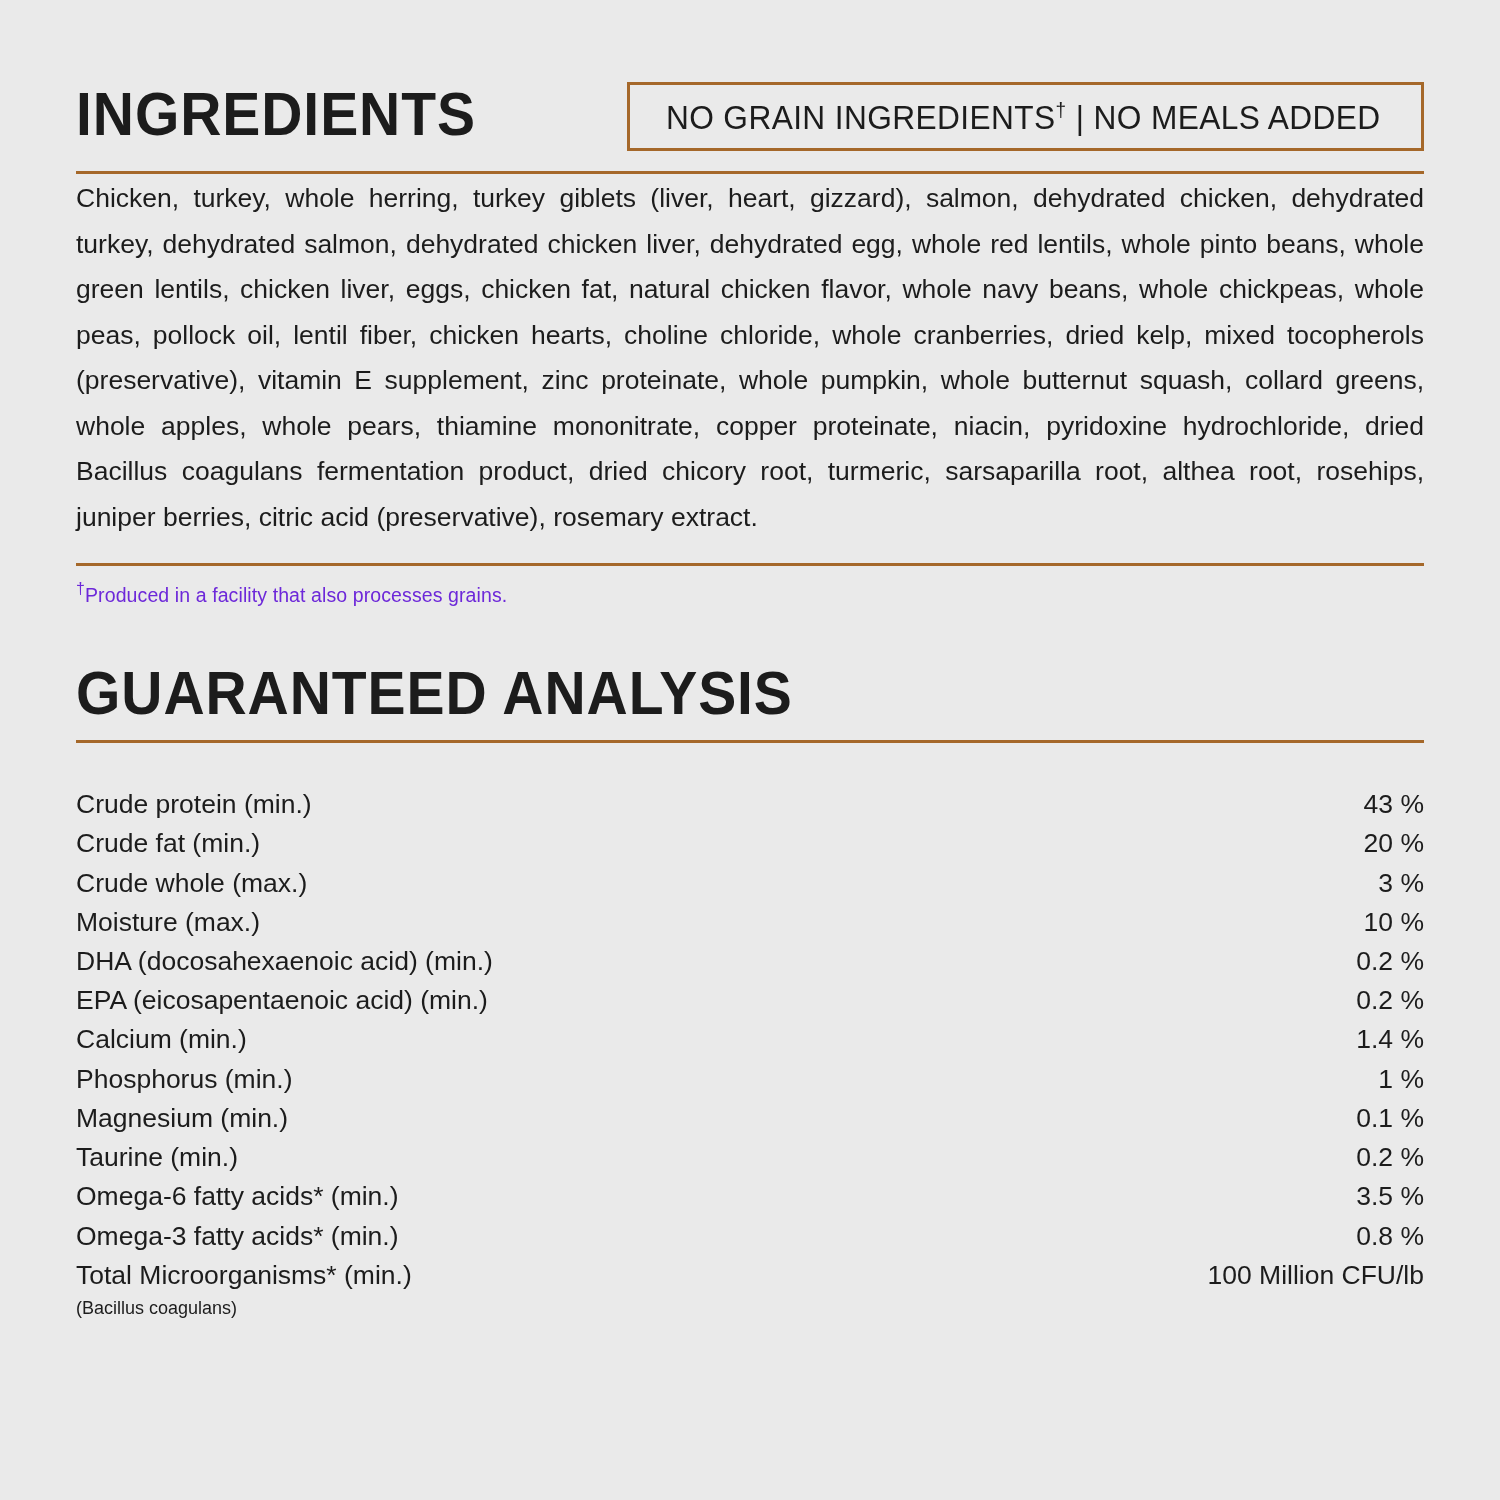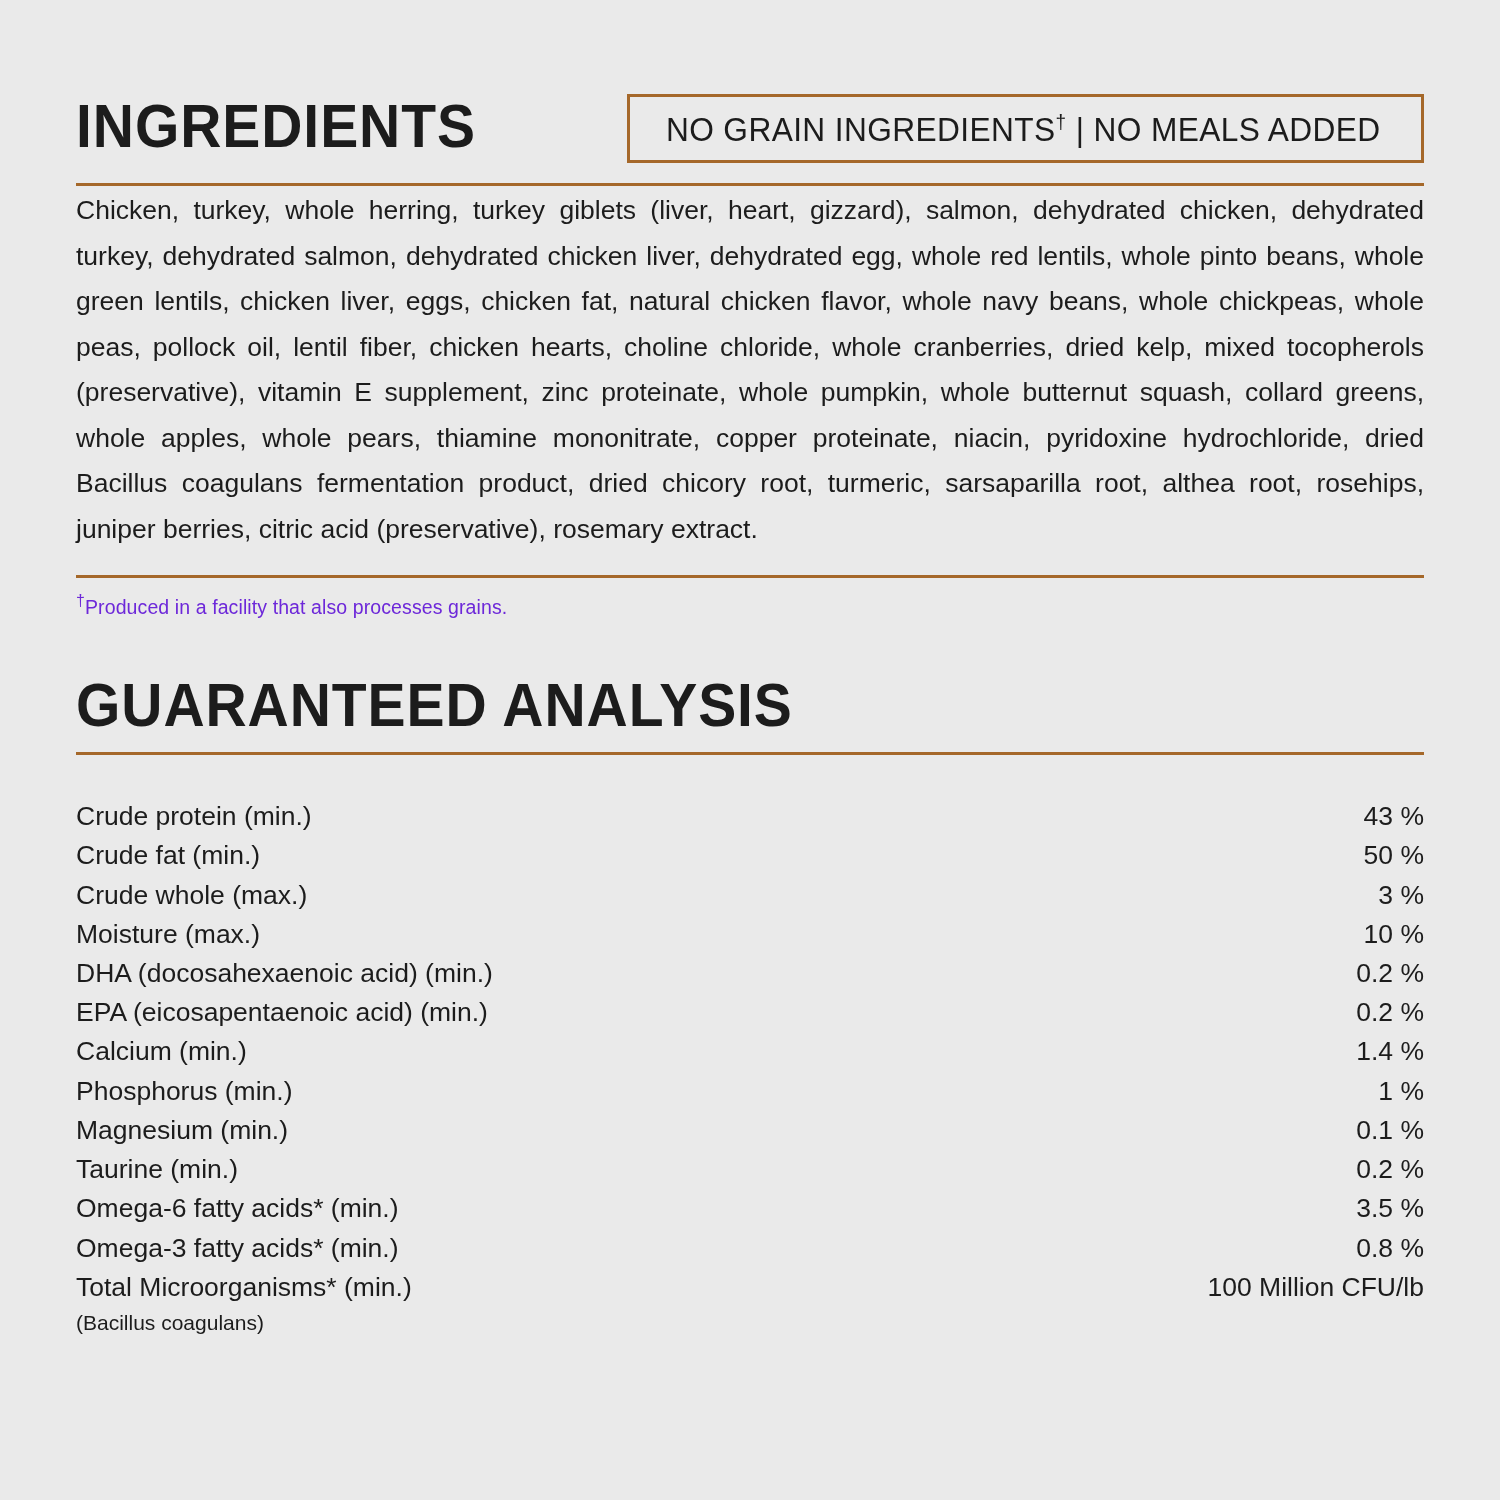--- a/index.html
+++ b/index.html
@@ -21,21 +21,20 @@
     box-sizing: border-box;
     padding: 0 76px;
   }
 
   
   .ing-head {
     display: flex;
     align-items: flex-end;
     justify-content: space-between;
     padding-top: 82px;
-    margin-top: 12px;
   }
   .ing-title {
     font-family: "Liberation Sans Narrow", "Liberation Sans", sans-serif;
     font-size: 62px;
     font-weight: 700;
     letter-spacing: 1px;
     line-height: 1;
     transform: scaleX(0.92);
     transform-origin: left bottom;
     margin: 0;
@@ -112,21 +111,21 @@
     display: flex;
     justify-content: space-between;
     align-items: baseline;
     font-size: 26.5px;
     line-height: 1.48;
     white-space: nowrap;
   }
   .ga-label { text-align: left; }
   .ga-value { text-align: right; }
   .ga-sub {
-    font-size: 21px;
+    font-size: 18px;
     line-height: 1.48;
   }
 </style>
 </head>
 <body>
 
 <div class="page">
 
   <div class="ing-head">
     <h1 class="ing-title">INGREDIENTS</h1>
@@ -149,21 +148,21 @@
   <div class="rule"></div>
 
   <div class="ga-list">
 
     <div class="ga-row">
         <span class="ga-label">Crude protein (min.)</span>
         <span class="ga-value">43 %</span>
       </div>
       <div class="ga-row">
         <span class="ga-label">Crude fat (min.)</span>
-        <span class="ga-value">50 %</span>
+        <span class="ga-value">20 %</span>
       </div>
       <div class="ga-row">
         <span class="ga-label">Crude whole (max.)</span>
         <span class="ga-value">3 %</span>
       </div>
       <div class="ga-row">
         <span class="ga-label">Moisture (max.)</span>
         <span class="ga-value">10 %</span>
       </div>
       <div class="ga-row">

